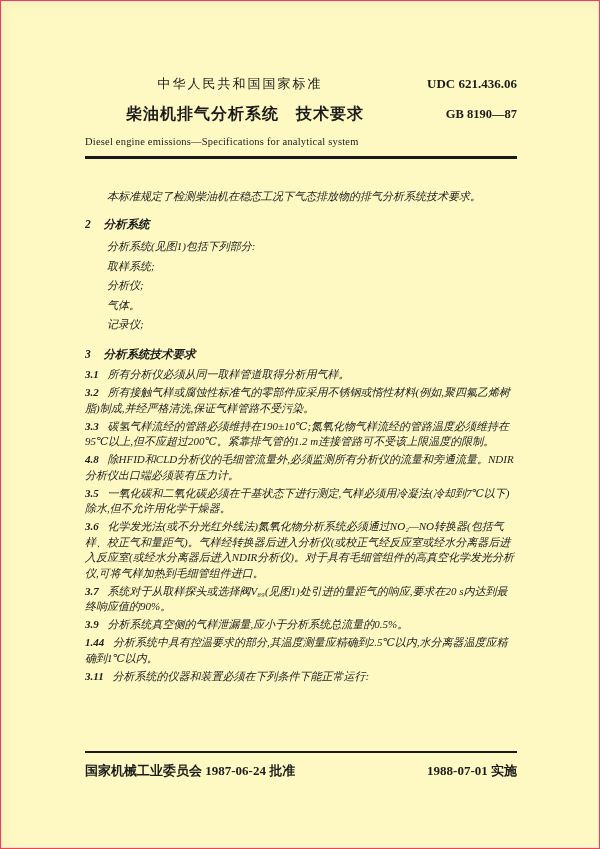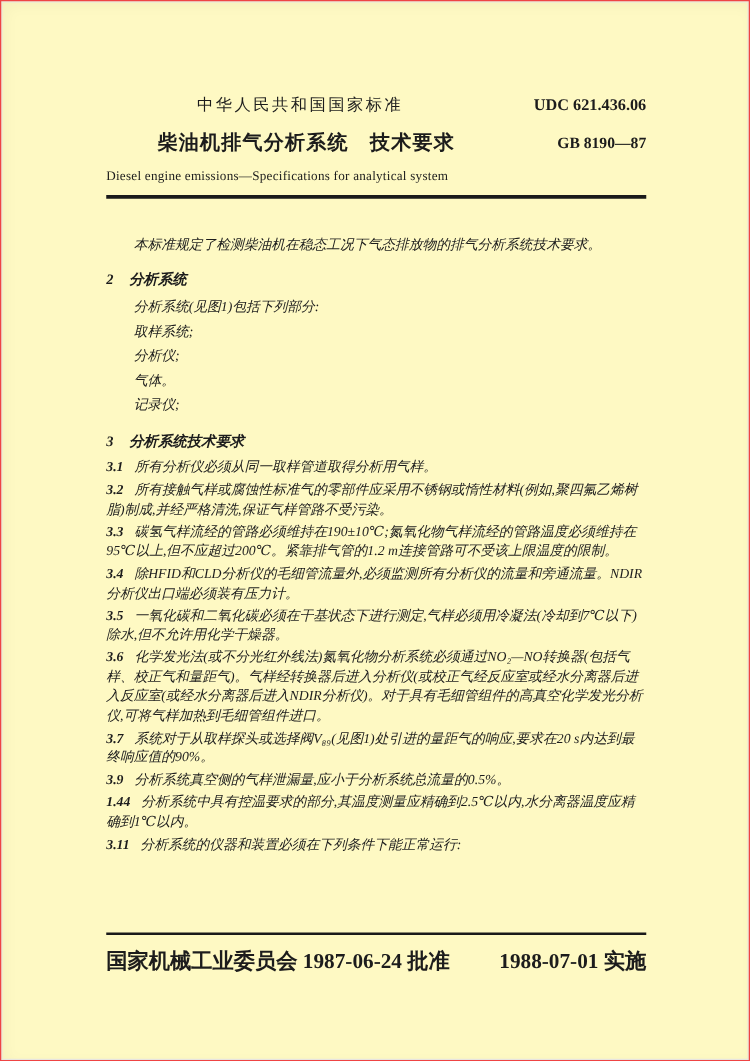--- a/index.html
+++ b/index.html
@@ -30,21 +30,21 @@
   .clause .num { font-weight: bold; margin-right: 0.8em; }
   .heading { font-weight: bold; margin: 13px 0 5px; font-size: 11.5px; }
   .heading .num { margin-right: 1.1em; }
   .lead { margin: 0 0 2px; text-indent: 2em; line-height: 17px; }
   .list-item { margin: 1px 0; padding-left: 2em; line-height: 18.5px; }
   
   .footer {
     position: absolute; left: 84px; right: 82px; bottom: 68px;
     border-top: 2.5px solid #1a1a1a; padding-top: 9px;
     display: flex; justify-content: space-between;
-    font-size: 17px; font-weight: bold;
+    font-size: 13px; font-weight: bold;
   }
 </style>
 </head>
 <body>
 
 <div class="page">
 
   <header>
     <div class="hrow1">
       <div class="org">中华人民共和国国家标准</div>
@@ -79,21 +79,21 @@
     <p class="clause">
       <span class="num">3.1</span><span>所有分析仪必须从同一取样管道取得分析用气样。</span>
     </p>
     <p class="clause">
       <span class="num">3.2</span><span>所有接触气样或腐蚀性标准气的零部件应采用不锈钢或惰性材料(例如,聚四氟乙烯树脂)制成,并经严格清洗,保证气样管路不受污染。</span>
     </p>
     <p class="clause">
       <span class="num">3.3</span><span>碳氢气样流经的管路必须维持在190±10℃;氮氧化物气样流经的管路温度必须维持在95℃以上,但不应超过200℃。紧靠排气管的1.2 m连接管路可不受该上限温度的限制。</span>
     </p>
     <p class="clause">
-      <span class="num">3.4</span><span>除HFID和CLD分析仪的毛细管流量外,必须监测所有分析仪的流量和旁通流量。NDIR分析仪出口端必须装有压力计。</span>
+      <span class="num">4.8</span><span>除HFID和CLD分析仪的毛细管流量外,必须监测所有分析仪的流量和旁通流量。NDIR分析仪出口端必须装有压力计。</span>
     </p>
     <p class="clause">
       <span class="num">3.5</span><span>一氧化碳和二氧化碳必须在干基状态下进行测定,气样必须用冷凝法(冷却到7℃以下)除水,但不允许用化学干燥器。</span>
     </p>
     <p class="clause">
       <span class="num">3.6</span><span>化学发光法(或不分光红外线法)氮氧化物分析系统必须通过NO₂—NO转换器(包括气样、校正气和量距气)。气样经转换器后进入分析仪(或校正气经反应室或经水分离器后进入反应室(或经水分离器后进入NDIR分析仪)。对于具有毛细管组件的高真空化学发光分析仪,可将气样加热到毛细管组件进口。</span>
     </p>
     <p class="clause">
       <span class="num">3.7</span><span>系统对于从取样探头或选择阀V₈₉(见图1)处引进的量距气的响应,要求在20 s内达到最终响应值的90%。</span>
     </p>

